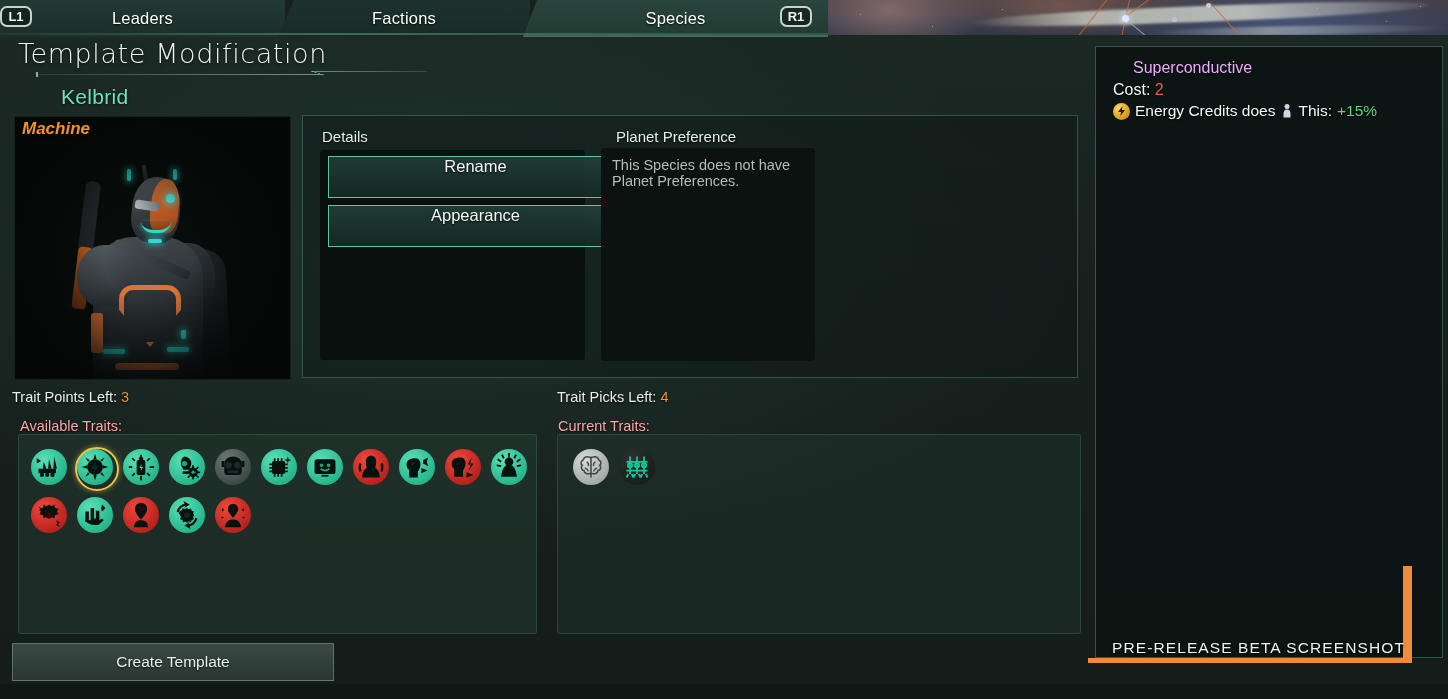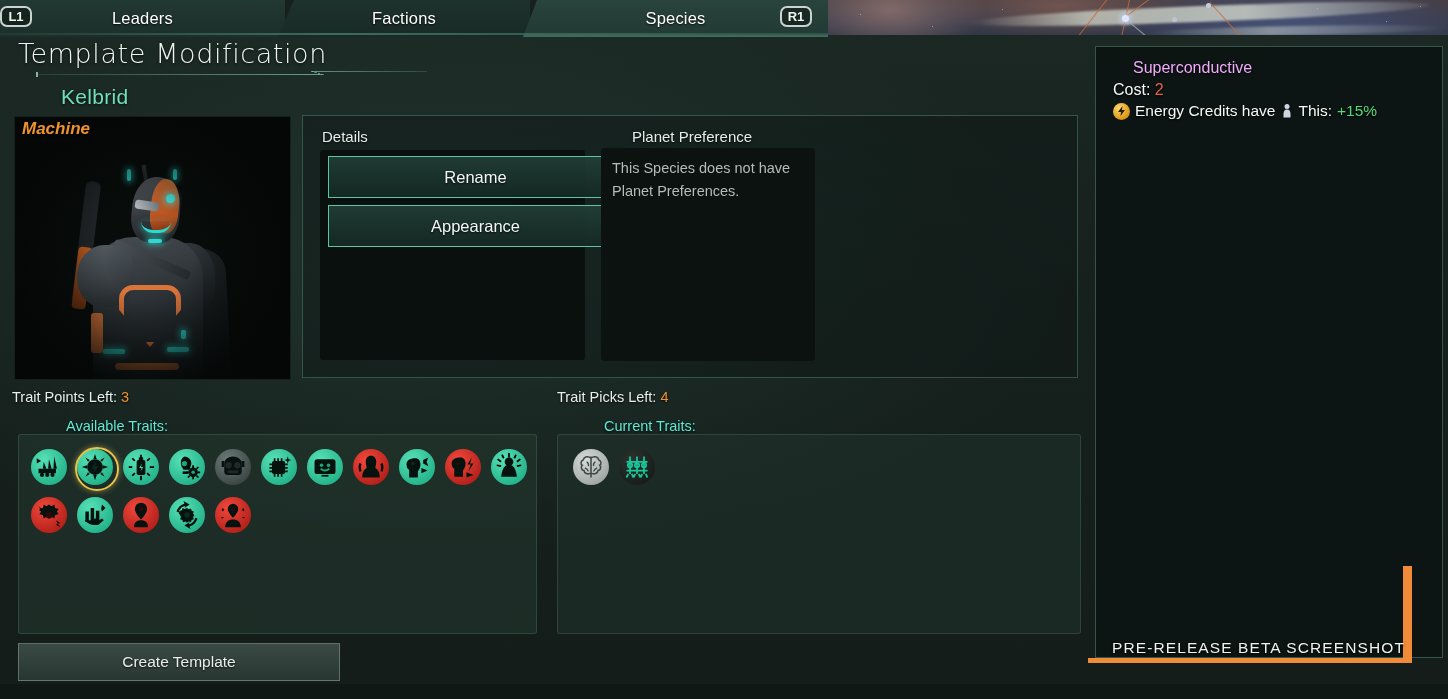--- a/index.html
+++ b/index.html
@@ -222,60 +222,59 @@
   .details-panel {
     position: absolute; left: 302px; top: 115px; width: 776px; height: 263px;
     border: 1px solid rgba(92,150,130,.45);
     background: rgba(13,22,19,.45);
   }
   .panel-head {
     position: absolute; font-size: 15px; color: #e6eeea;
     text-shadow: 0 1px 2px rgba(0,0,0,.8);
   }
   .details-head { left: 322px; top: 128px; }
-  .planetpref-head { left: 632px; top: 128px; }
+  .planetpref-head { left: 616px; top: 128px; }
 
   .details-inner {
     position: absolute; left: 320px; top: 150px; width: 265px; height: 210px;
     background: #0a100e; border-radius: 3px;
   }
   .btn-teal {
     position: absolute; left: 328px; width: 295px; height: 42px;
     background: linear-gradient(180deg, rgba(34,64,56,.9) 0%, rgba(21,41,36,.95) 100%);
     border: 1px solid #5fc4a4;
     color: #f2f7f5; font-size: 16.5px;
-    display: flex; align-items: center; justify-content: center;
+    display: flex; justify-content: center;
     cursor: pointer;
     text-shadow: 0 1px 2px rgba(0,0,0,.85);
   }
   .btn-rename { top: 156px; }
   .btn-appearance { top: 205px; }
 
   .planetpref-box {
     position: absolute; left: 601px; top: 148px; width: 214px; height: 213px;
     background: #0b1210; border-radius: 4px;
   }
   .planetpref-text {
     position: absolute; left: 612px; top: 157px; width: 194px;
-    font-size: 14.5px; color: #b4bdb9; line-height: 23px;
+    font-size: 14.5px; color: #b4bdb9; line-height: 16px;
   }
 
   
   .counter {
     position: absolute; font-size: 14.5px; color: #e8eeeb;
     text-shadow: 0 1px 2px rgba(0,0,0,.85);
   }
   .counter .num { color: #f0932d; }
   .counter-points { left: 12px; top: 389px; }
   .counter-picks  { left: 557px; top: 389px; text-align: right; }
 
   .sub-label {
-    position: absolute; font-size: 14.5px; color: #5eead4;
+    position: absolute; font-size: 14.5px; color: #fca5a5;
     text-shadow: 0 1px 2px rgba(0,0,0,.85);
-    margin-left: 46px;
   }
   .label-avail { left: 20px; top: 418px; }
   .label-current { left: 558px; top: 418px; }
 
   
   .trait-panel {
     position: absolute; top: 434px; height: 200px;
     background: rgba(36,56,48,.55);
     border: 1px solid rgba(80,120,105,.35);
     border-radius: 3px;
@@ -312,21 +311,21 @@
     border-radius: 50%; border: 2.5px solid #e8c34e;
     box-shadow: 0 0 6px rgba(232,195,78,.55);
   }
   .current-grid {
     position: absolute; top: 8px; left: 10px;
     display: flex; flex-wrap: wrap; width: 500px;
   }
 
   
   .btn-create {
-    position: absolute; left: 18px; top: 643px; width: 322px; height: 38px;
+    position: absolute; left: 12px; top: 643px; width: 322px; height: 38px;
     background: linear-gradient(180deg, rgba(60,76,70,.95) 0%, rgba(42,56,51,.95) 100%);
     border: 1px solid rgba(160,175,168,.45);
     color: #e9efec; font-size: 15.5px;
     display: flex; align-items: center; justify-content: center;
     cursor: pointer;
     text-shadow: 0 1px 2px rgba(0,0,0,.8);
   }
 
   
   .tooltip {
@@ -695,21 +694,21 @@
   <div class="tip-cost">
     <span>Cost:</span>
     <span class="val">2</span>
   </div>
   <div class="tip-effect">
     <span class="ico-energy">
       <svg viewBox="0 0 24 24">
           <path d="M13 2 4 14h6l-1 8 9-12h-6z" fill="#2b1b03"></path>
         </svg>
     </span>
-    <span>Energy Credits have</span>
+    <span>Energy Credits does</span>
     <span class="ico-pop">
       <svg viewBox="0 0 24 30">
           <circle cx="12" cy="6" r="5" fill="#cfd8e0"></circle>
           <path d="M12 12c-5 0-7 4-7 9v7h14v-7c0-5-2-9-7-9z" fill="#cfd8e0"></path>
         </svg>
     </span>
     <span>This:</span>
     <span class="pct">+15%</span>
   </div>
 

